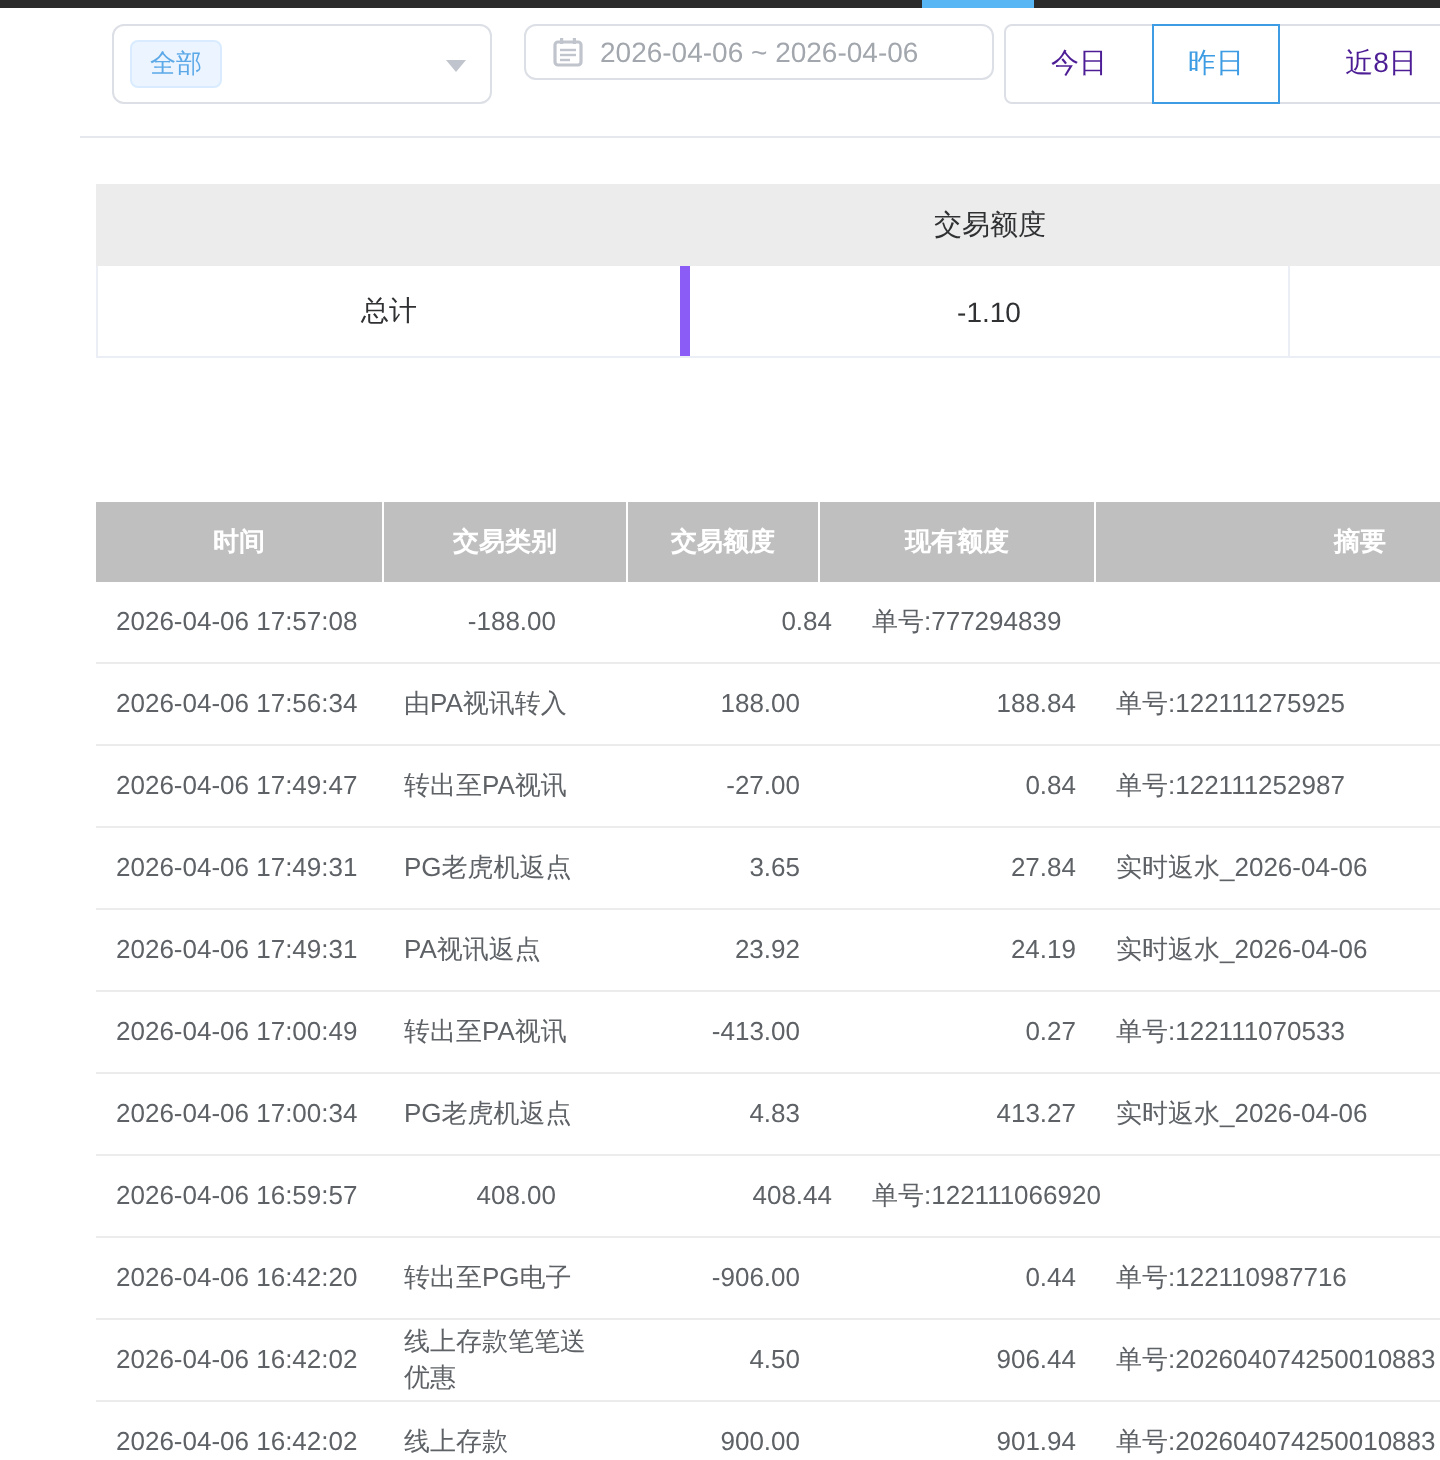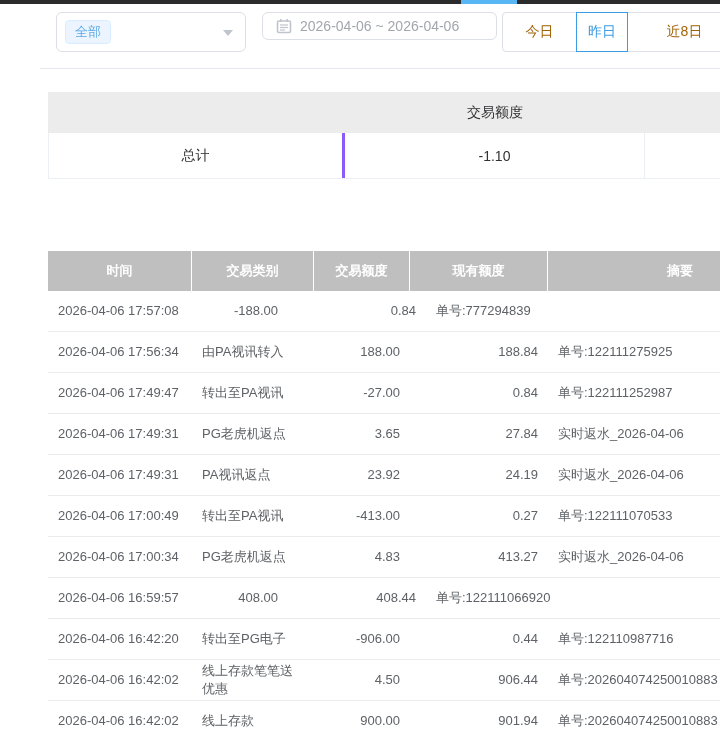--- a/index.html
+++ b/index.html
@@ -26,41 +26,41 @@
   .datebox{
     position:absolute;left:262px;top:12px;width:235px;height:28px;box-sizing:border-box;
     border:1px solid #dcdfe6;border-radius:6px;background:#fff;display:flex;align-items:center;
   }
   .datebox svg{margin-left:13px;flex:none;}
   .date-text{margin-left:8px;font-size:14px;color:#a2a6ad;white-space:nowrap;}
   .btn-group{
     position:absolute;left:502px;top:12px;width:240px;height:40px;box-sizing:border-box;
     border:1px solid #dcdfe6;border-radius:4px;background:#fff;display:flex;align-items:stretch;
   }
-  .seg{display:flex;align-items:center;justify-content:center;font-size:14px;color:#a16207;cursor:pointer;}
+  .seg{display:flex;align-items:center;justify-content:center;font-size:14px;color:#4c1d95;cursor:pointer;}
   .seg-today{width:73px;}
   .seg-yest{
-    width:52px;box-sizing:border-box;border:1px solid #3d9ce3;color:#3d9ce3;
+    width:64px;box-sizing:border-box;border:1px solid #3d9ce3;color:#3d9ce3;
     margin:-1px 0;position:relative;z-index:1;background:#fff;
   }
   .seg-last8{flex:1;}
   .divider{position:absolute;left:40px;top:68px;width:680px;height:1px;background:#e5e8ec;}
   
   .summary{position:absolute;left:48px;top:92px;width:897px;}
   .summary-head{display:flex;height:41px;background:#ececec;}
   .summary-head .cell{display:flex;align-items:center;justify-content:center;font-size:14px;color:#303133;}
   .summary-body{display:flex;height:45px;border-bottom:1px solid #ebeef5;}
   .summary-body .cell{
     box-sizing:border-box;display:flex;align-items:center;justify-content:center;
     font-size:14px;color:#303133;
   }
   .sc1{width:297px;}
   .sc2{width:300px;}
   .sc3{width:300px;}
-  .summary-body .sc1{border-left:1px solid #ebeef5;border-right:3px solid #8b5cf6;}
+  .summary-body .sc1{border-left:1px solid #ebeef5;border-right:5px solid #8b5cf6;}
   .summary-body .sc2{border-right:1px solid #ebeef5;}
   
   .table{position:absolute;left:48px;top:251px;width:758px;}
   .thead{display:flex;height:40px;background:#bfbfbf;}
   .thead .th{
     box-sizing:border-box;display:flex;align-items:center;justify-content:center;
     color:#fff;font-size:13px;font-weight:bold;border-right:1px solid #fff;
   }
   .thead .th:last-child{border-right:none;}
   .trow{display:flex;min-height:40px;border-bottom:1px solid #ececec;align-items:center;}

